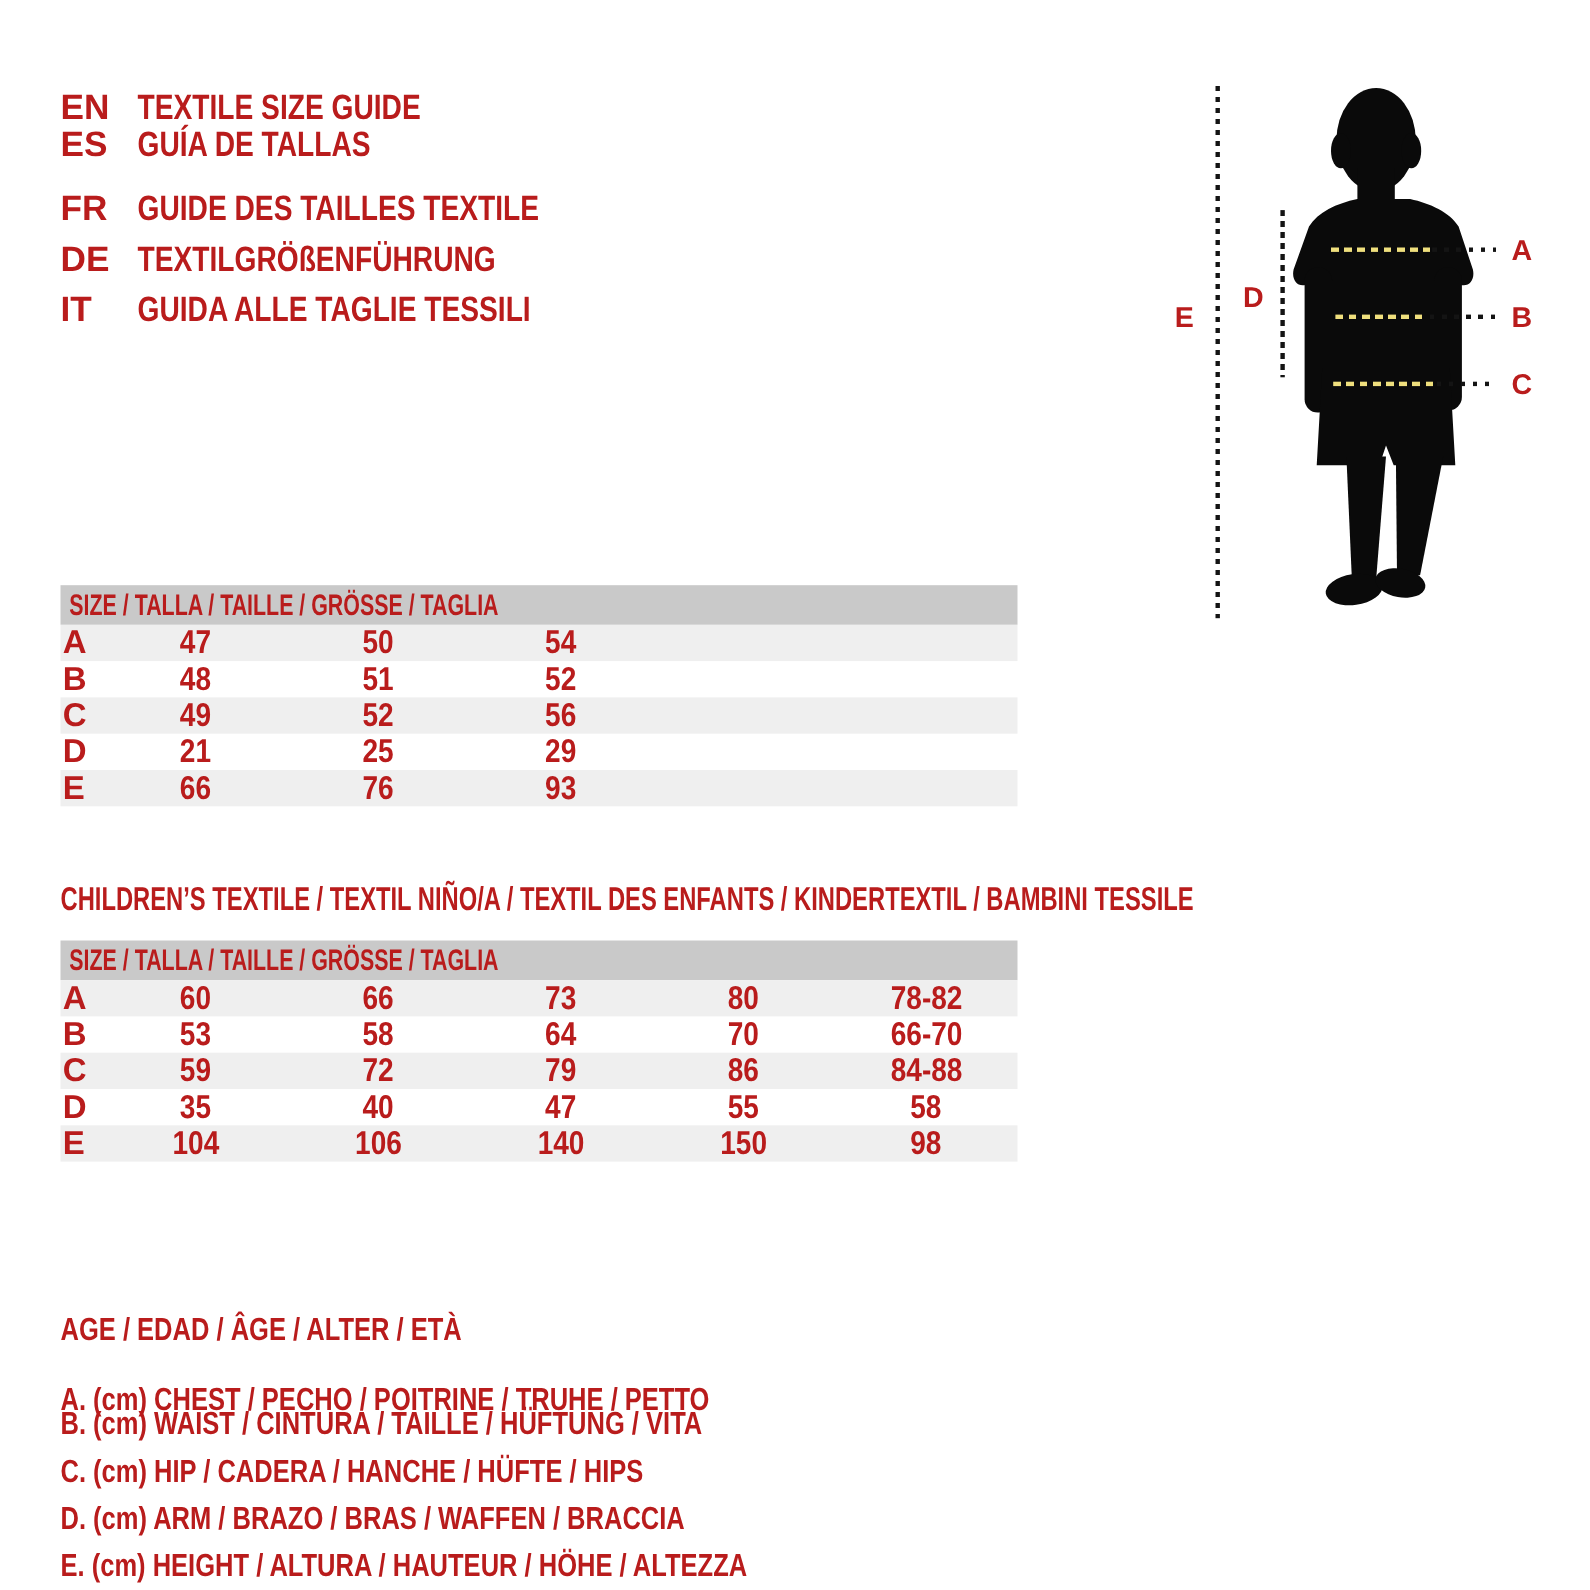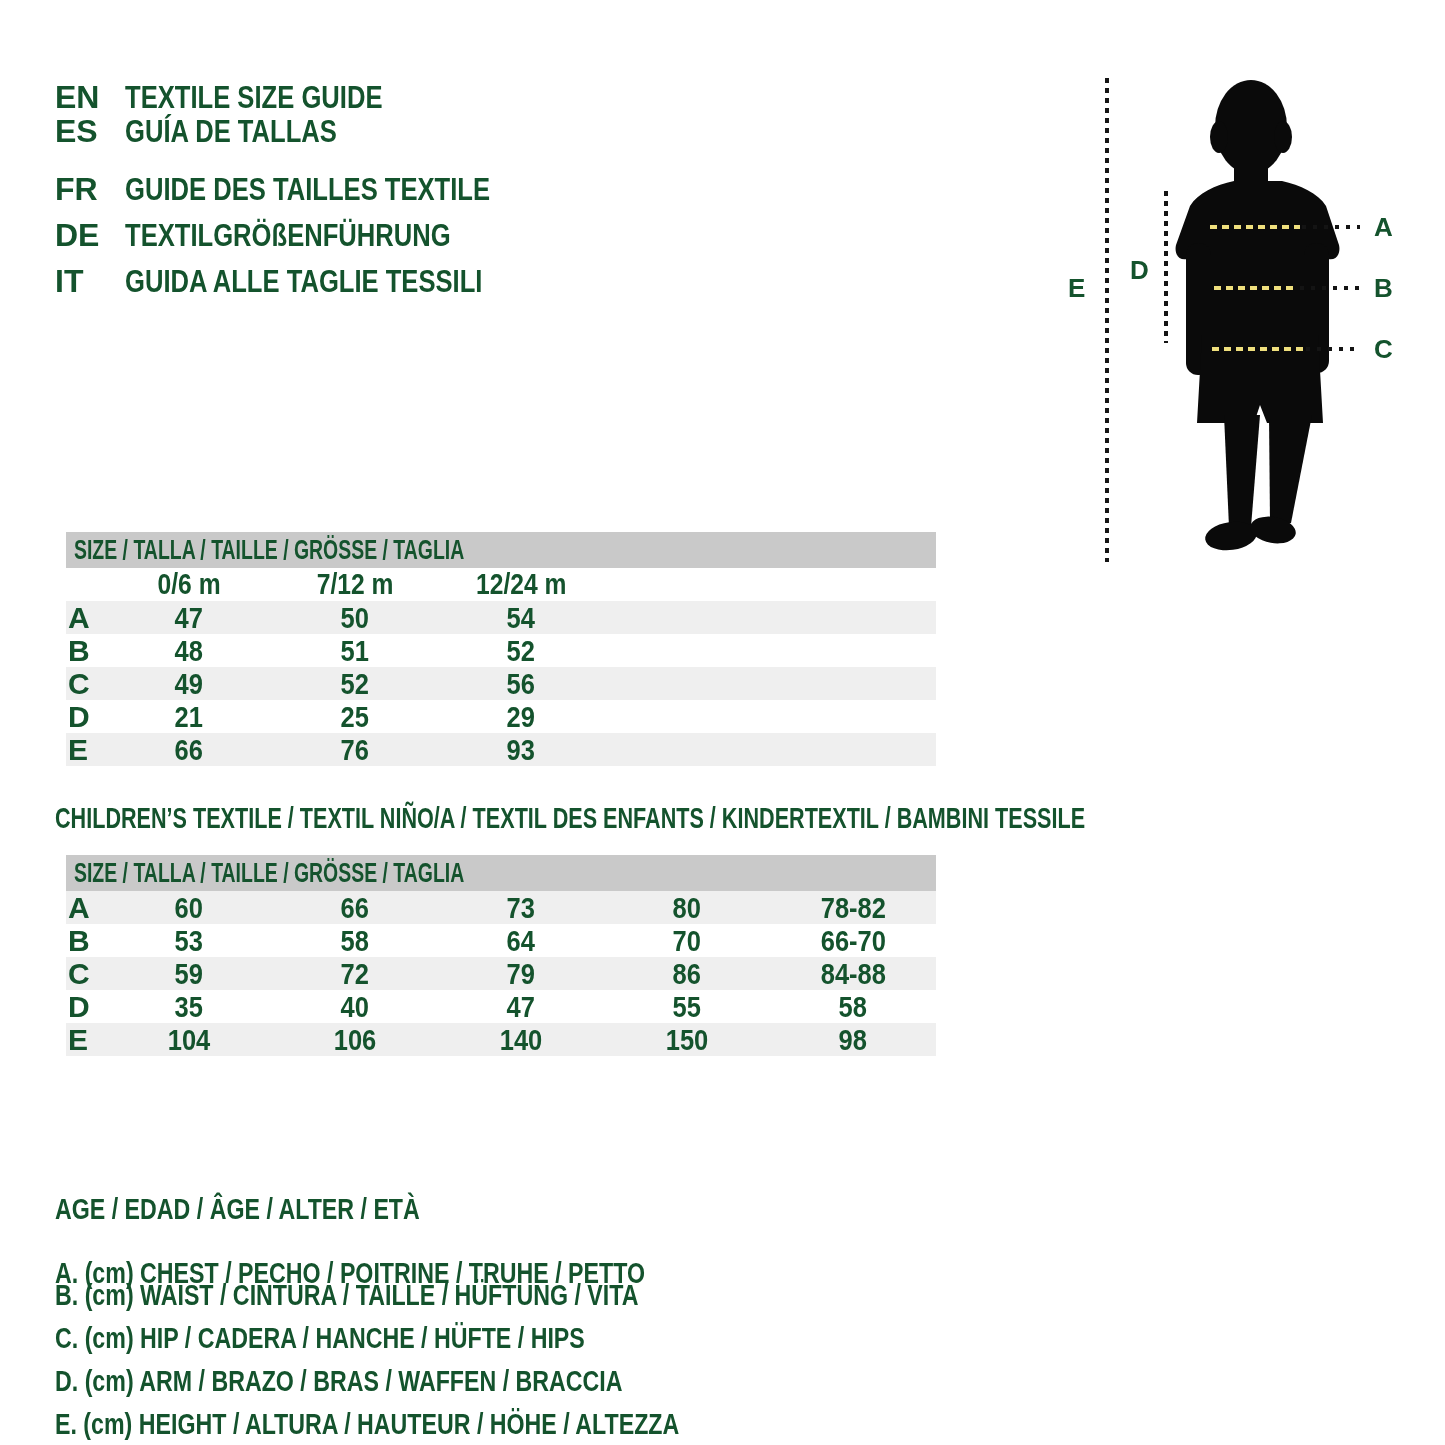--- a/index.html
+++ b/index.html
@@ -1,34 +1,34 @@
 <!DOCTYPE html>
 <html><head>
 <meta charset="utf-8">
 <style>
   html,body{margin:0;padding:0;background:#fff;}
   #canvas{position:relative;width:1445px;height:1445px;background:#fff;overflow:hidden;
-          font-family:"Liberation Sans", sans-serif;color:#14532d;}
+          font-family:"Liberation Sans", sans-serif;color:#b91c1c;}
   .abs{position:absolute;}
   .cond{display:inline-block;white-space:nowrap;}
   .sx80{transform:scaleX(0.80);transform-origin:0 50%;}
   .sx72{transform:scaleX(0.72);transform-origin:0 50%;}
   .sx85c{transform:scaleX(0.85);transform-origin:50% 50%;}
 
   
   .lang-row{position:absolute;left:55px;height:46px;display:flex;align-items:center;
             font-size:32px;font-weight:700;}
   .lang-code{width:70px;flex:0 0 70px;}
 
   
   .section-title{position:absolute;left:55px;height:32px;display:flex;align-items:center;
                  font-size:30px;font-weight:700;}
 
   
-  .size-table{position:absolute;left:66px;width:870px;}
+  .size-table{position:absolute;left:55px;width:870px;}
   .band{height:36px;background:#c9c9c9;display:flex;align-items:center;box-sizing:border-box;
         padding-left:8px;font-size:27px;font-weight:700;}
   .trow{display:grid;height:33px;align-items:center;font-weight:700;font-size:30px;}
   .cols{font-size:29px;background:#fff;}
   .striped{background:#efefef;}
   .tcell{text-align:center;}
   .tlabel{text-align:left;padding-left:2px;}
   #babies-table .trow{grid-template-columns:40px 166px 166px 166px 1fr;}
   #children-table .trow{grid-template-columns:40px 166px 166px 166px 166px 166px;}
 
@@ -107,26 +107,20 @@
 
     <div class="mline-yellow" style="left:1212px;top:347px;width:92px;"></div>
     <div class="mline-black" style="left:1306px;top:347px;width:54px;"></div>
     <div class="fig-label" style="left:1374px;top:334px;">C</div>
   </div>
 
   <div id="babies-table" class="size-table" style="top:532px">
     <div class="band">
       <span class="cond sx72">SIZE / TALLA / TAILLE / GRÖSSE / TAGLIA</span>
     </div>
-    <div class="trow cols">
-        <div class="tlabel"><span class="cond"></span></div>
-        <div class="tcell"><span class="cond sx85c">0/6 m</span></div>
-        <div class="tcell"><span class="cond sx85c">7/12 m</span></div>
-        <div class="tcell"><span class="cond sx85c">12/24 m</span></div>
-      </div>
   <div class="trow striped">
         <div class="tlabel"><span class="cond">A</span></div>
         <div class="tcell"><span class="cond sx85c">47</span></div>
         <div class="tcell"><span class="cond sx85c">50</span></div>
         <div class="tcell"><span class="cond sx85c">54</span></div>
       </div>
       <div class="trow">
         <div class="tlabel"><span class="cond">B</span></div>
         <div class="tcell"><span class="cond sx85c">48</span></div>
         <div class="tcell"><span class="cond sx85c">51</span></div>

